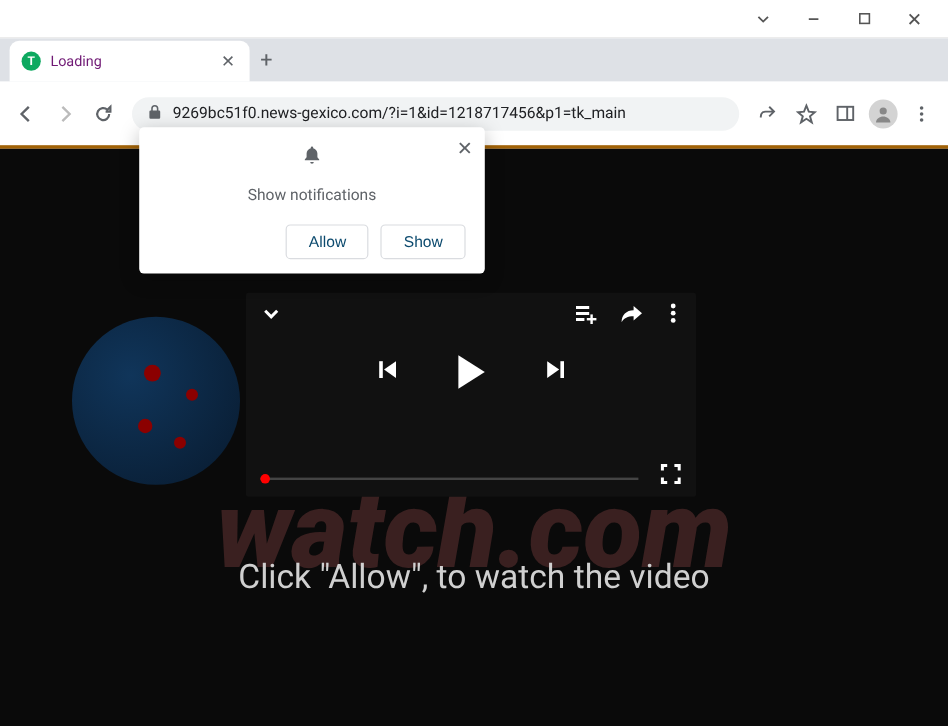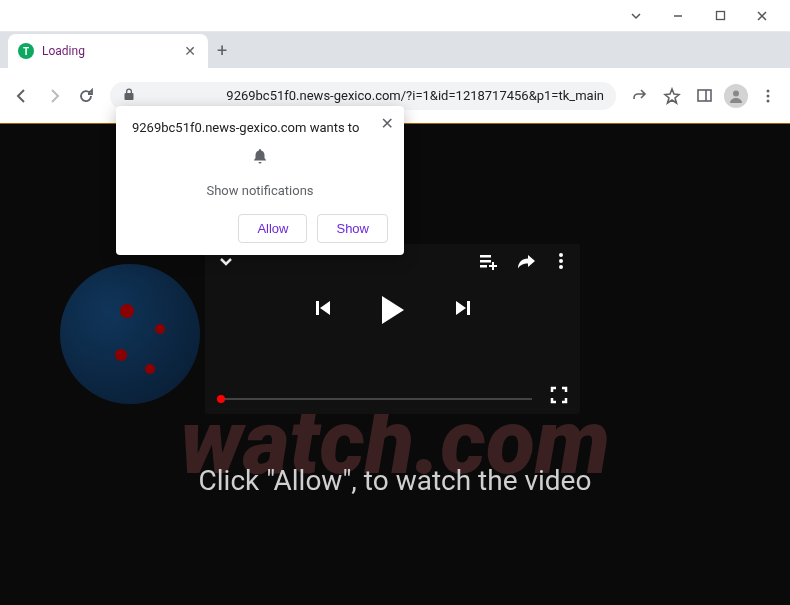--- a/index.html
+++ b/index.html
@@ -12,21 +12,21 @@
     
     
     .tab-bar { display: flex; align-items: center; height: 36px; background: #dee1e6; padding-left: 8px; }
     .tab { display: flex; align-items: center; background: #fff; border-radius: 8px 8px 0 0; padding: 0 10px; height: 34px; margin-top: 2px; min-width: 200px; gap: 8px; }
     .favicon { width: 16px; height: 16px; border-radius: 50%; background: #0da960; display: flex; align-items: center; justify-content: center; color: #fff; font-size: 10px; font-weight: bold; }
     .tab-title { font-size: 12px; color: #701a75; flex: 1; }
     .tab-close { width: 16px; height: 16px; display: flex; align-items: center; justify-content: center; cursor: pointer; color: #5f6368; font-size: 14px; }
     .new-tab { width: 28px; height: 28px; display: flex; align-items: center; justify-content: center; color: #5f6368; font-size: 18px; cursor: pointer; }
     
     
-    .toolbar { display: flex; align-items: center; height: 56px; padding: 0 8px; gap: 4px; background: #fff; border-bottom: 1px solid #a16207; text-align: right; }
+    .toolbar { display: flex; align-items: center; height: 56px; padding: 0 8px; gap: 4px; background: #fff; border-bottom: 3px solid #a16207; }
     .nav-btn { width: 28px; height: 28px; display: flex; align-items: center; justify-content: center; cursor: pointer; border-radius: 50%; }
     .nav-btn svg { stroke: #5f6368; }
     .nav-disabled svg { stroke: #bbb; }
     .omnibox { flex: 1; height: 28px; background: #f1f3f4; border-radius: 14px; display: flex; align-items: center; padding: 0 12px; gap: 8px; margin: 0 6px; }
     .lock { color: #5f6368; }
     .url { font-size: 13px; color: #202124; flex: 1; white-space: nowrap; overflow: hidden; }
     .toolbar-icon { width: 28px; height: 28px; display: flex; align-items: center; justify-content: center; cursor: pointer; }
     .avatar { width: 24px; height: 24px; border-radius: 50%; background: #d3d3d3; display: flex; align-items: center; justify-content: center; }
     
     
@@ -53,21 +53,21 @@
     .cta-text { position: absolute; top: 340px; left: 0; right: 0; text-align: center; color: #d0d0d0; font-size: 28px; font-weight: 400; }
     
     
     .notif { position: absolute; top: 106px; left: 116px; width: 288px; background: #fff; border-radius: 4px; box-shadow: 0 4px 16px rgba(0,0,0,0.25); padding: 14px 16px 12px; z-index: 100; }
     .notif-close { position: absolute; top: 8px; right: 10px; color: #5f6368; cursor: pointer; font-size: 16px; }
     .notif-title { font-size: 13px; color: #202124; margin-bottom: 12px; padding-right: 16px; }
     .notif-body { display: flex; align-items: center; gap: 14px; margin-bottom: 16px; flex-direction: column; }
     .bell { color: #5f6368; }
     .notif-text { font-size: 13px; color: #5f6368; }
     .notif-btns { display: flex; justify-content: flex-end; gap: 10px; }
-    .n-btn { padding: 6px 18px; border: 1px solid #dadce0; border-radius: 4px; background: #fff; color: #6d28d9; font-size: 13px; cursor: pointer; }
+    .n-btn { padding: 6px 18px; border: 1px solid #dadce0; border-radius: 4px; background: #fff; color: #0c4a6e; font-size: 13px; cursor: pointer; }
     
     .pic { cursor: pointer; }
   </style>
 </head>
 <body>
 
 <div class="window-controls">
   <div class="wc-btn wc-chevron">
     <svg width="12" height="12" viewBox="0 0 12 12" fill="none">
         <path d="M2 4l4 4 4-4" stroke-width="1.5"></path>
@@ -222,21 +222,20 @@
           <path d="M2 6V2h4M16 6V2h-4M2 12v4h4M16 12v4h-4"></path>
         </svg>
     </span>
   </div>
 
   <div class="cta-text">Click "Allow", to watch the video</div>
 </div>
 
 <div class="notif">
   <span class="notif-close">✕</span>
-  <div class="notif-title">9269bc51f0.news-gexico.com wants to</div>
   <div class="notif-body">
     <span class="bell">
       <svg width="18" height="18" viewBox="0 0 18 18" fill="#5f6368">
           <path d="M9 2a1 1 0 0 1 1 1v.5c2 .5 3.5 2.3 3.5 4.5v3l1.5 2v.5H3V13l1.5-2V8c0-2.2 1.5-4 3.5-4.5V3a1 1 0 0 1 1-1zm0 14.5a1.5 1.5 0 0 1-1.5-1.5h3a1.5 1.5 0 0 1-1.5 1.5z"></path>
         </svg>
     </span>
     <span class="notif-text">Show notifications</span>
   </div>
   <div class="notif-btns">
     <button class="n-btn">Allow</button>

